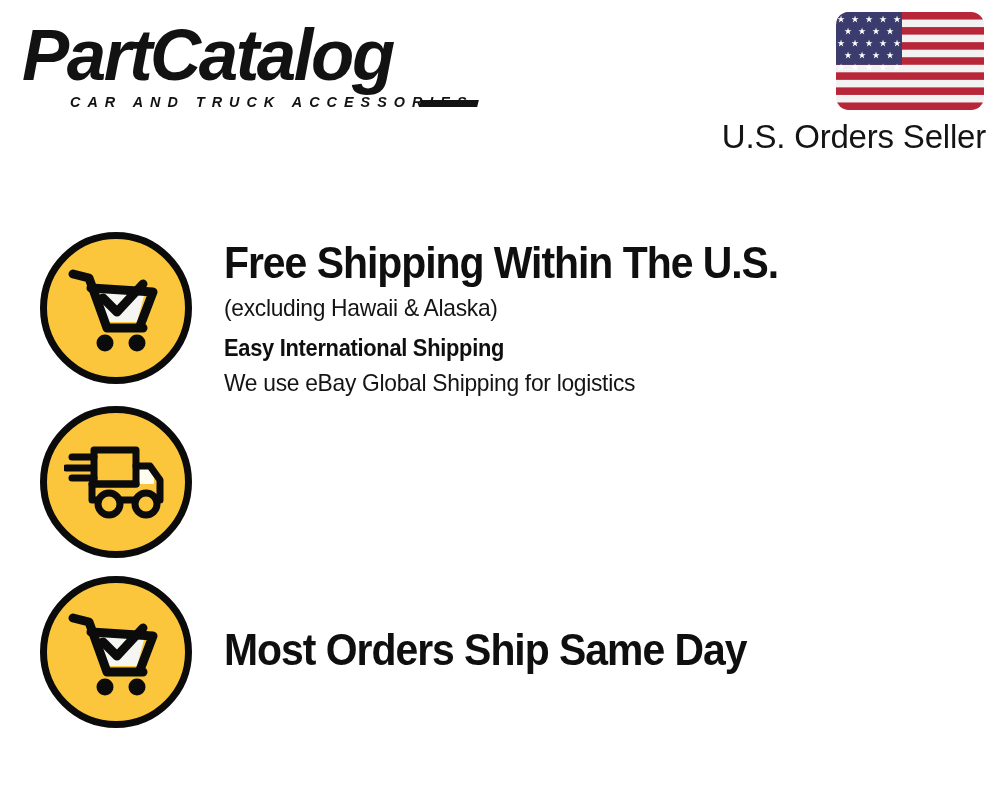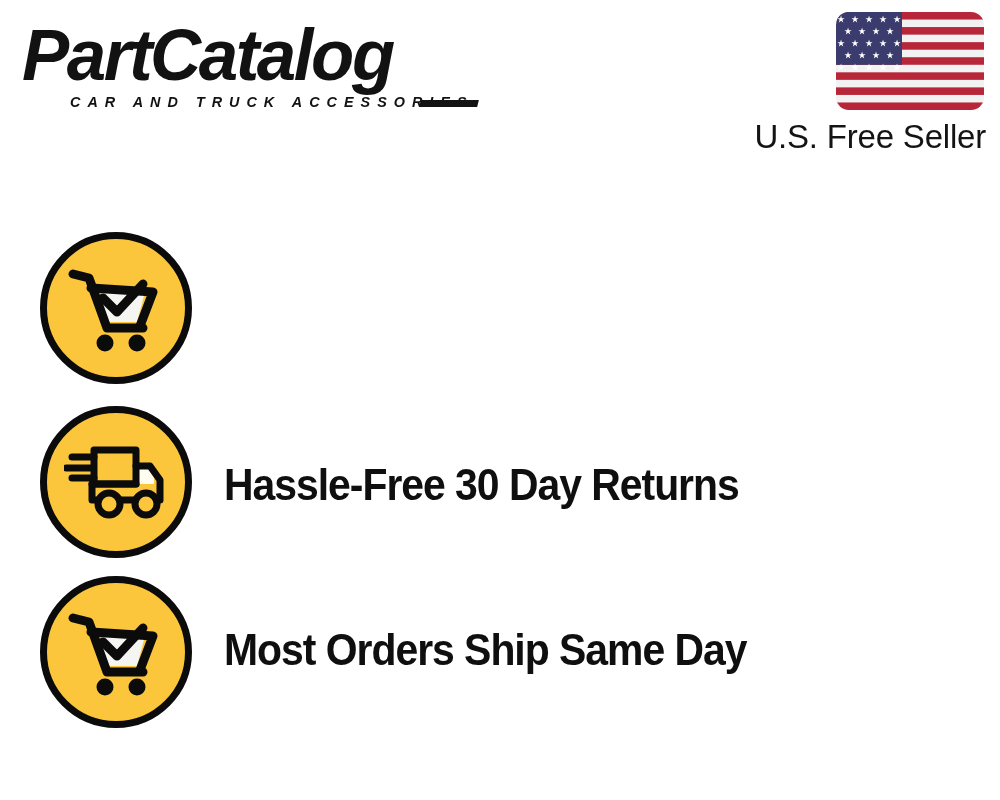--- a/index.html
+++ b/index.html
@@ -234,56 +234,59 @@
             <path d="M7 5 l1.18 3.63 3.82 0 -3.09 2.24 1.18 3.63 -3.09-2.24 -3.09 2.24 1.18-3.63 -3.09-2.24 3.82 0 z" transform="translate(0,48) scale(0.72)"></path>
             <path d="M7 5 l1.18 3.63 3.82 0 -3.09 2.24 1.18 3.63 -3.09-2.24 -3.09 2.24 1.18-3.63 -3.09-2.24 3.82 0 z" transform="translate(14,48) scale(0.72)"></path>
             <path d="M7 5 l1.18 3.63 3.82 0 -3.09 2.24 1.18 3.63 -3.09-2.24 -3.09 2.24 1.18-3.63 -3.09-2.24 3.82 0 z" transform="translate(28,48) scale(0.72)"></path>
             <path d="M7 5 l1.18 3.63 3.82 0 -3.09 2.24 1.18 3.63 -3.09-2.24 -3.09 2.24 1.18-3.63 -3.09-2.24 3.82 0 z" transform="translate(42,48) scale(0.72)"></path>
             <path d="M7 5 l1.18 3.63 3.82 0 -3.09 2.24 1.18 3.63 -3.09-2.24 -3.09 2.24 1.18-3.63 -3.09-2.24 3.82 0 z" transform="translate(56,48) scale(0.72)"></path>
           </g>
         </svg>
       </div>
     </div>
 
-    <div class="seller-label">U.S. Free Seller</div>
+    <div class="seller-label">U.S. Orders Seller</div>
   </div>
 
   <div class="features">
 
     <div class="feature-row row-1">
       <div class="icon-badge">
         <svg width="98" height="88" viewBox="0 0 98 88">
           <path d="M34 28 L78 28 L70 58 L34 58 Z" fill="#f5f5f2"></path>
           <path d="M6 10 L22 14 L40 64 L76 64" stroke="#0b0b0b" stroke-width="9" fill="none" stroke-linecap="round" stroke-linejoin="round"></path>
           <path d="M24 24 L86 28 L73 62" stroke="#0b0b0b" stroke-width="9" fill="none" stroke-linecap="round" stroke-linejoin="round"></path>
           <path d="M36 34 L50 48 L76 20" stroke="#0b0b0b" stroke-width="9" fill="none" stroke-linecap="round" stroke-linejoin="round"></path>
           <circle cx="38" cy="79" r="8.5" fill="#0b0b0b"></circle>
           <circle cx="70" cy="79" r="8.5" fill="#0b0b0b"></circle>
         </svg>
+      </div>
+      <div class="feature-text">
+        <div class="feature-title">Free Shipping Within The U.S.</div>
+        <div class="feature-sub">(excluding Hawaii &amp; Alaska)</div>
+        <div class="feature-sub-strong">Easy International Shipping</div>
+        <div class="feature-sub">We use eBay Global Shipping for logistics</div>
       </div>
     </div>
 
     <div class="feature-row row-2">
       <div class="icon-badge">
         <svg width="104" height="76" viewBox="0 0 104 76">
           <path d="M72 20 L86 20 L96 34 L96 56 L30 56 L30 20 Z" fill="none"></path>
           <path d="M75 24 L84 24 L90 33 L90 40 L75 40 Z" fill="#fffdf0"></path>
           <rect x="30" y="6" width="42" height="34" fill="none" stroke="#0b0b0b" stroke-width="7" stroke-linejoin="round"></rect>
           <path d="M72 22 L86 22 L96 36 L96 56 L28 56 L28 40" stroke="#0b0b0b" stroke-width="7" fill="none" stroke-linejoin="round" stroke-linecap="round"></path>
           <path d="M28 40 L72 40" stroke="#0b0b0b" stroke-width="7" stroke-linecap="round"></path>
           <path d="M8 13 L30 13" stroke="#0b0b0b" stroke-width="7" stroke-linecap="round"></path>
           <path d="M2 24 L28 24" stroke="#0b0b0b" stroke-width="7" stroke-linecap="round"></path>
           <path d="M8 34 L30 34" stroke="#0b0b0b" stroke-width="7" stroke-linecap="round"></path>
           <circle cx="45" cy="60" r="11" fill="#fbc63c" stroke="#0b0b0b" stroke-width="7"></circle>
           <circle cx="82" cy="60" r="11" fill="#fbc63c" stroke="#0b0b0b" stroke-width="7"></circle>
         </svg>
       </div>
-      <div class="feature-text">
-        <div class="feature-title">Hassle-Free 30 Day Returns</div>
-      </div>
     </div>
 
     <div class="feature-row row-3">
       <div class="icon-badge">
         <svg width="98" height="88" viewBox="0 0 98 88">
           <path d="M34 28 L78 28 L70 58 L34 58 Z" fill="#f5f5f2"></path>
           <path d="M6 10 L22 14 L40 64 L76 64" stroke="#0b0b0b" stroke-width="9" fill="none" stroke-linecap="round" stroke-linejoin="round"></path>
           <path d="M24 24 L86 28 L73 62" stroke="#0b0b0b" stroke-width="9" fill="none" stroke-linecap="round" stroke-linejoin="round"></path>
           <path d="M36 34 L50 48 L76 20" stroke="#0b0b0b" stroke-width="9" fill="none" stroke-linecap="round" stroke-linejoin="round"></path>
           <circle cx="38" cy="79" r="8.5" fill="#0b0b0b"></circle>

